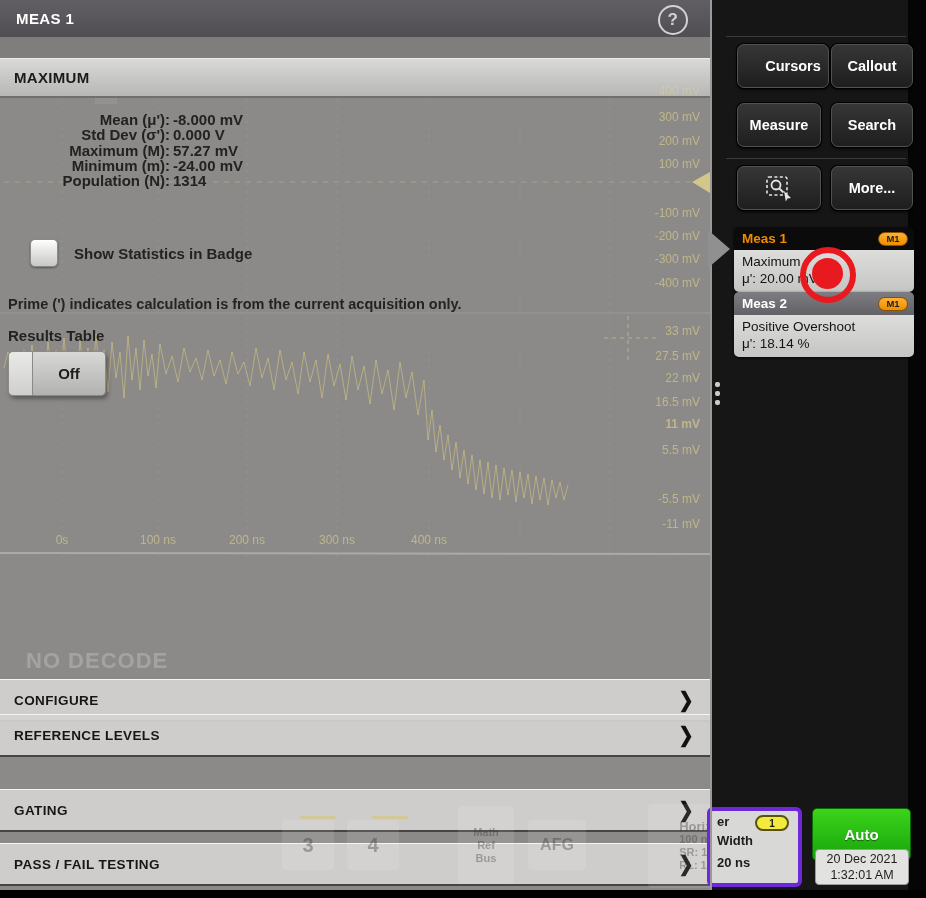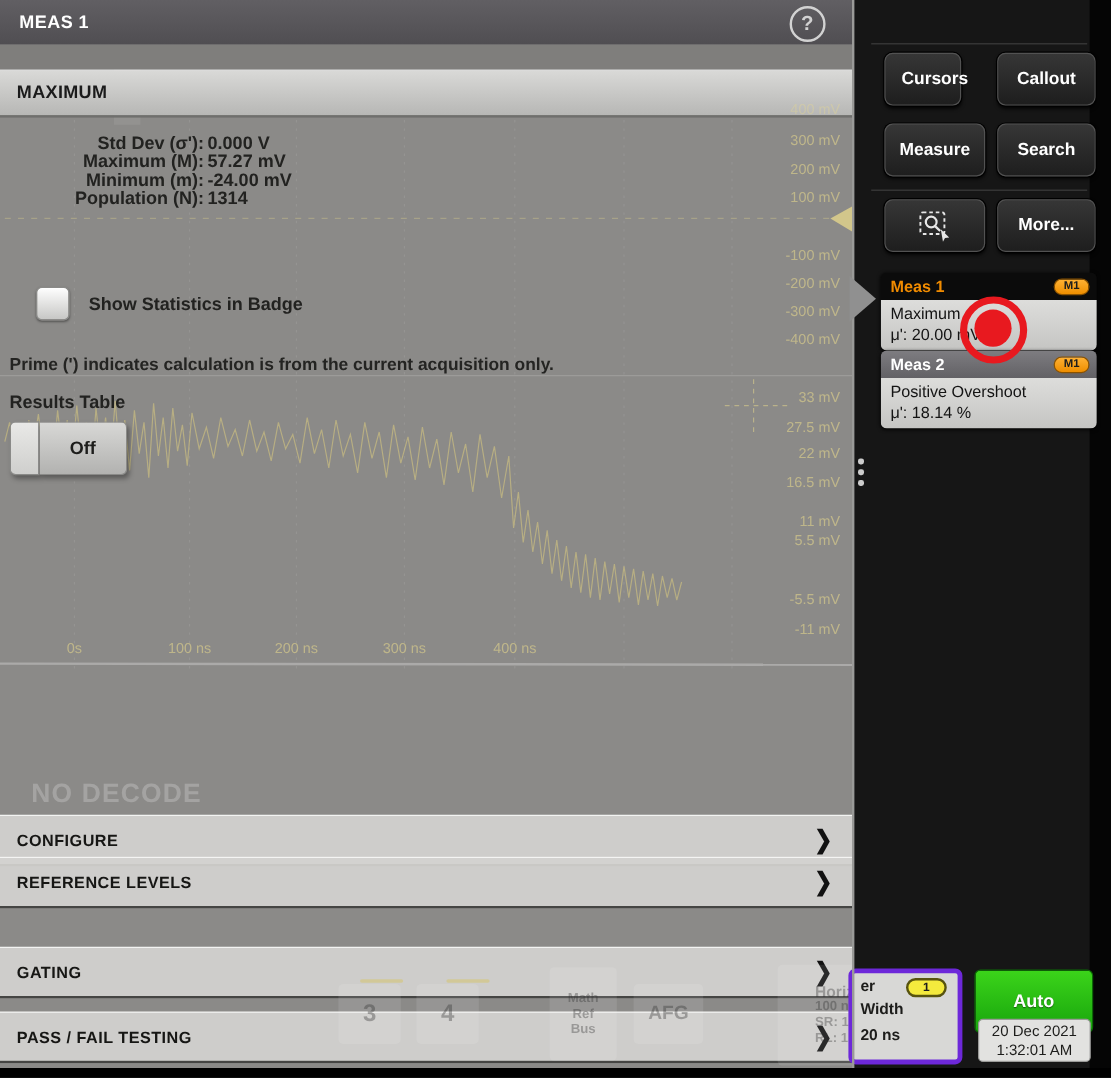--- a/index.html
+++ b/index.html
@@ -168,21 +168,21 @@
     <div class="axislabel" style="top:157px;">100 mV</div>
     <div class="axislabel" style="top:206px;">-100 mV</div>
     <div class="axislabel" style="top:229px;">-200 mV</div>
     <div class="axislabel" style="top:252px;">-300 mV</div>
     <div class="axislabel" style="top:276px;">-400 mV</div>
 
     <div class="axislabel" style="top:324px;">33 mV</div>
     <div class="axislabel" style="top:349px;">27.5 mV</div>
     <div class="axislabel" style="top:371px;">22 mV</div>
     <div class="axislabel" style="top:395px;">16.5 mV</div>
-    <div class="axislabel" style="top:427px;">11 mV</div>
+    <div class="axislabel" style="top:417px;font-weight:bold;">11 mV</div>
     <div class="axislabel" style="top:443px;">5.5 mV</div>
     <div class="axislabel" style="top:492px;">-5.5 mV</div>
     <div class="axislabel" style="top:517px;">-11 mV</div>
 
     <div class="timelabel" style="left:32px;">0s</div>
     <div class="timelabel" style="left:128px;">100 ns</div>
     <div class="timelabel" style="left:217px;">200 ns</div>
     <div class="timelabel" style="left:307px;">300 ns</div>
     <div class="timelabel" style="left:399px;">400 ns</div>
 
@@ -191,20 +191,24 @@
     <div class="abs titlebar">
       <span>MEAS 1</span>
       <span class="help">?</span>
     </div>
     <div class="abs gapstrip"></div>
     <div class="abs sectionbar">
       <span>MAXIMUM</span>
     </div>
 
     <div class="abs stats">
+      <div class="statrow">
+        <span class="lb">Mean (μ'):</span>
+        <span class="vl">-8.000 mV</span>
+      </div>
       <div class="statrow">
         <span class="lb">Std Dev (σ'):</span>
         <span class="vl">0.000 V</span>
       </div>
       <div class="statrow">
         <span class="lb">Maximum (M):</span>
         <span class="vl">57.27 mV</span>
       </div>
       <div class="statrow">
         <span class="lb">Minimum (m):</span>
@@ -268,21 +272,21 @@
         </div>
       </div>
     </div>
   </div>
 
   <div class="abs sidebar">
     <div class="edge"></div>
     <div class="sep" style="top:36px;"></div>
     <div class="sep" style="top:158px;"></div>
 
-    <div class="sbtn" style="left:27px;top:44px;width:64px;height:44px;padding-left:20px;">Cursors</div>
+    <div class="sbtn" style="left:27px;top:44px;width:92px;height:44px;padding-left:20px;">Cursors</div>
     <div class="sbtn" style="left:121px;top:44px;width:82px;height:44px;">Callout</div>
     <div class="sbtn" style="left:27px;top:103px;width:84px;height:44px;">Measure</div>
     <div class="sbtn" style="left:121px;top:103px;width:82px;height:44px;">Search</div>
     <div class="sbtn" style="left:27px;top:166px;width:84px;height:44px;">
       <svg width="30" height="28" viewBox="0 0 30 28">
         <rect x="3" y="3" width="20" height="18" rx="2" fill="none" stroke="#e6e6e6" stroke-width="1.6" stroke-dasharray="3,2.4"></rect>
         <circle cx="12" cy="11" r="4.5" fill="none" stroke="#e6e6e6" stroke-width="1.8"></circle>
         <line x1="15.2" y1="14.4" x2="19.5" y2="18.5" stroke="#e6e6e6" stroke-width="2"></line>
         <polygon points="20,17 27,24 23.5,24.4 21.8,27.4" fill="#e6e6e6"></polygon>
       </svg>

